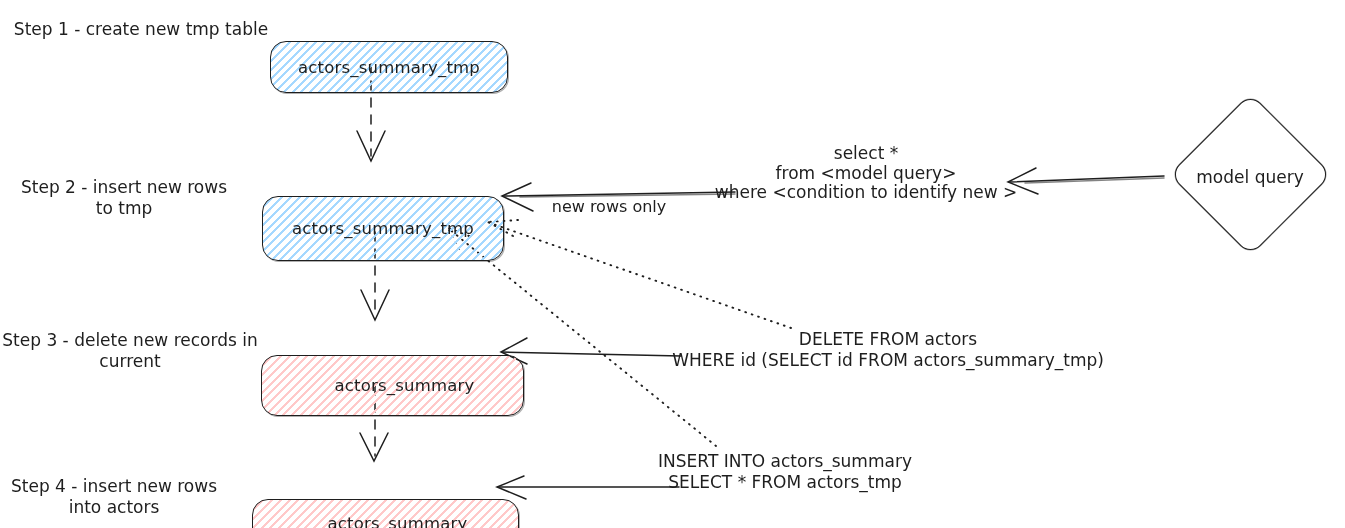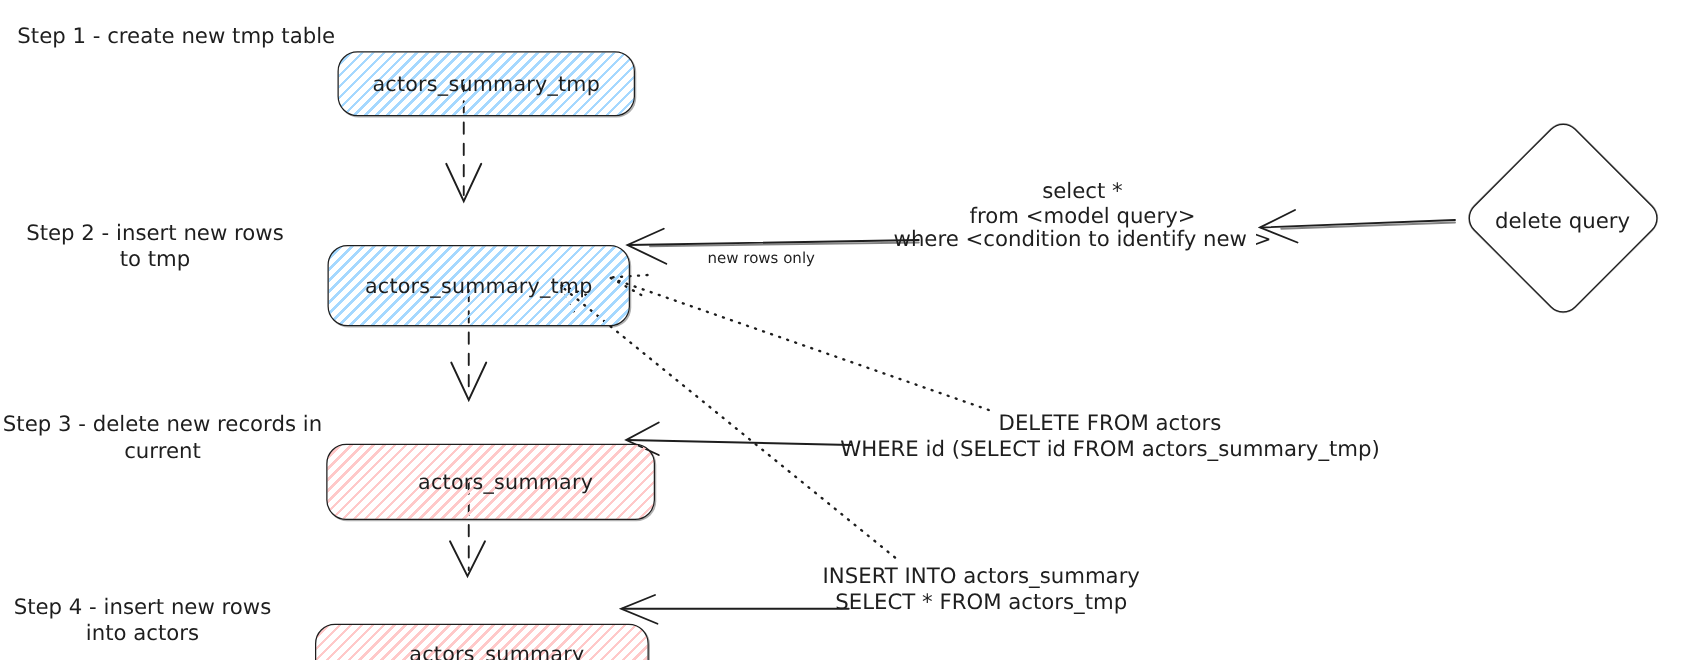--- a/index.html
+++ b/index.html
@@ -16,21 +16,21 @@
     box-shadow:1px 1px 0 rgba(30,30,30,0.35);
     margin-top:32px;
   }
   .box.blue { background:
     repeating-linear-gradient(135deg, var(--blue_fill) 0 2.1px, rgba(255,255,255,0) 2.1px 6.2px); }
   .box.red  { background:
     repeating-linear-gradient(135deg, var(--red_fill) 0 2.1px, rgba(255,255,255,0) 2.1px 6.2px); padding-left: 24px; }
   .t { position:absolute; transform:translateX(-50%); text-align:center;
        white-space:nowrap; font-size:17px; line-height:21px; }
   .t .ln { display:block; }
-  .small { font-size:12px; }
+  .small { font-size:16px; }
   #diamond {
     position:absolute; left:1193px; top:117px; width:113px; height:113px;
     border:1.7px solid #1e1e1e; border-radius:14px; background:#fff;
     transform:rotate(45deg);
     box-shadow:0 0 0 0.5px rgba(30,30,30,0.4);
   }
   #diamond-label { position:absolute; left:1250px; top:167px; font-size:17px; }
 </style>
 </head>
 <body>
@@ -130,15 +130,15 @@
     <span class="ln">DELETE FROM actors</span>
     <span class="ln">WHERE id (SELECT id FROM actors_summary_tmp)</span>
   </div>
 
   <div class="t" style="left:785px; top:451px; line-height:21px;">
     <span class="ln">INSERT INTO actors_summary</span>
     <span class="ln">SELECT * FROM actors_tmp</span>
   </div>
 
   <div id="diamond"></div>
-  <div id="diamond-label" class="t">delete query</div>
+  <div id="diamond-label" class="t">model query</div>
 
 </div>
 
 </body></html>

